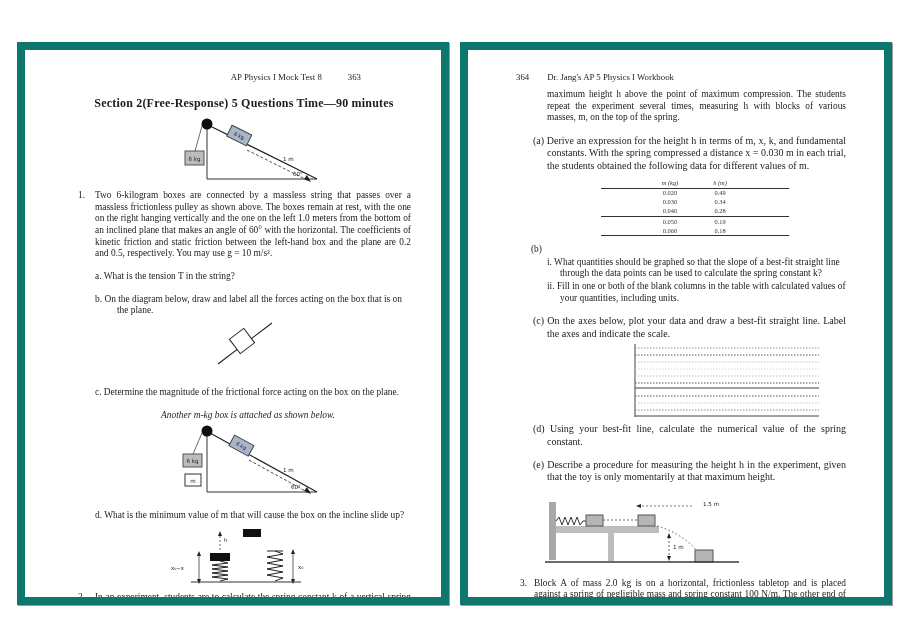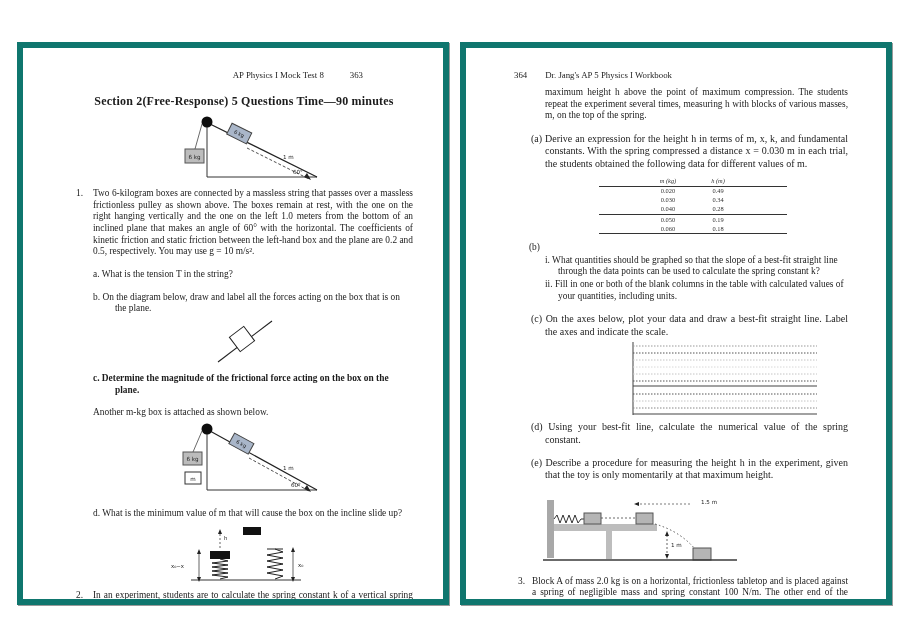--- a/index.html
+++ b/index.html
@@ -4,21 +4,21 @@
 <style>
   html,body{margin:0;padding:0;}
   body{
     width:910px;height:644px;position:relative;
     background:#ffffff;
     font-family:"Liberation Serif", serif;
     color:#1c1c1c;
   }
   .page{
     position:absolute;top:42px;width:432px;height:563px;
-    background:#fff;border:6px solid #0f766e;box-sizing:border-box;
+    background:#fff;border:8px solid #0f766e;box-sizing:border-box;
     box-shadow:1px 1px 0 #9a9a9a;
   }
   .page.left{left:17px;}
   .page.right{left:460px;}
   .content{position:relative;height:100%;box-sizing:border-box;overflow:hidden;}
   .left .content{padding:22px 30px 0 52px;}
   .right .content{padding:22px 38px 0 65px;}
 
   .pg-header{font-size:8.8px;color:#222;}
   .pg-header.rightalign{text-align:right;padding-right:50px;}
@@ -30,21 +30,21 @@
     font-size:12px;font-weight:bold;text-align:center;
     margin:14px 0 0 0;letter-spacing:.2px;
   }
 
   .para,.part,.question,.plain{
     font-size:9.4px;line-height:1.24;text-align:justify;
   }
   .question{position:relative;padding-left:18px;margin-top:7px;}
   .question .qnum{position:absolute;left:1px;top:0;}
   .part{margin:11px 0 0 18px;padding-left:22px;text-indent:-22px;text-align:left;}
-  .plain{margin:11px 0 0 18px;text-align:left;}
+  .plain{margin:11px 0 0 8px;text-align:center;font-style:italic;}
 
   .diagram{display:block;}
   .ctr{margin-left:auto;margin-right:auto;}
 
   
   .rpara{font-size:9.4px;line-height:1.24;margin:7px 0 0 14px;text-align:justify;}
   .rpart{font-size:10px;line-height:1.24;margin-top:11px;padding-left:14px;text-indent:-14px;text-align:justify;}
   .blabel{font-size:9.4px;line-height:1.2;margin-top:8px;margin-left:-2px;}
   .bsub{font-size:9.4px;line-height:1.24;margin:1px 0 0 14px;padding-left:13px;text-indent:-13px;text-align:left;}
   .rquestion{position:relative;margin-left:-13px;padding-left:14px;margin-top:8px;
@@ -102,21 +102,21 @@
     <div class="part">a. What is the tension T in the string?</div>
     <div class="part">b. On the diagram below, draw and label all the forces acting on the box that is on the plane.</div>
 
     <svg class="diagram ctr" width="72" height="48" viewBox="0 0 72 48" style="margin-top:2px;">
       <line x1="10" y1="45" x2="64" y2="4" stroke="#222" stroke-width="1.1"></line>
       <g transform="translate(34,22) rotate(-37)">
         <rect x="-9" y="-9" width="18" height="18" fill="#ffffff" stroke="#222" stroke-width="1"></rect>
       </g>
     </svg>
 
-    <div class="part" style="margin-top:8px;font-weight:bold;">c. Determine the magnitude of the frictional force acting on the box on the plane.</div>
+    <div class="part" style="margin-top:20px;">c. Determine the magnitude of the frictional force acting on the box on the plane.</div>
     <div class="plain">Another m-kg box is attached as shown below.</div>
 
     <svg class="diagram ctr" width="178" height="72" viewBox="0 0 178 72" style="margin-top:3px;">
       <line x1="52" y1="12" x2="52" y2="68" stroke="#333" stroke-width="1"></line>
       <line x1="52" y1="68" x2="162" y2="68" stroke="#333" stroke-width="1"></line>
       <line x1="55" y1="9" x2="162" y2="68" stroke="#222" stroke-width="1.2"></line>
       <circle cx="52" cy="7" r="5.5" fill="#0d0d0d"></circle>
       <line x1="47" y1="9" x2="38" y2="30" stroke="#444" stroke-width="0.8"></line>
       <rect x="28" y="30" width="19" height="13" fill="#bcbcbc" stroke="#555"></rect>
       <text x="37.5" y="39" font-size="5.6" text-anchor="middle" fill="#222">6 kg</text>

